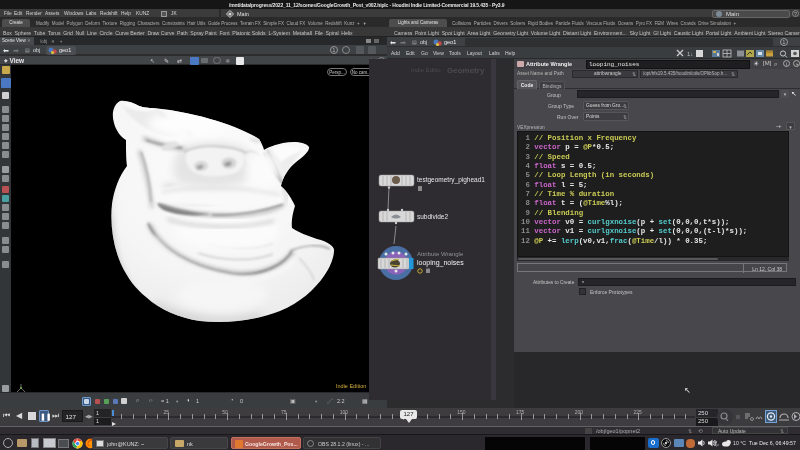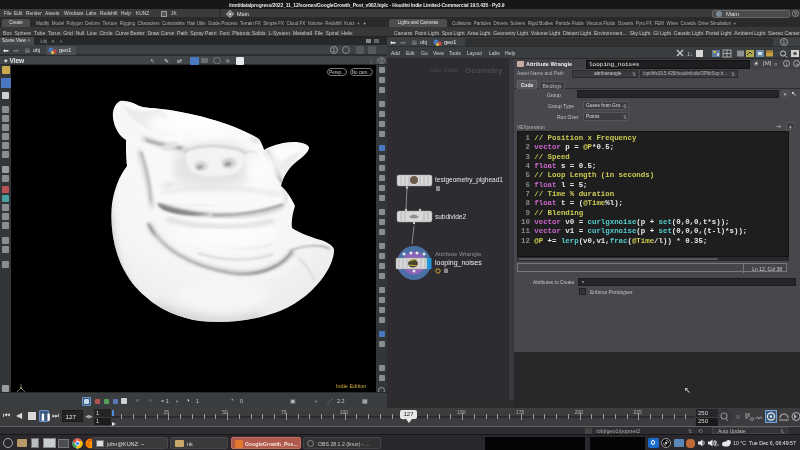--- a/index.html
+++ b/index.html
@@ -336,21 +336,21 @@
         <rect x="83" y="3" width="4" height="3" fill="#d8e0e8"></rect>
       <rect x="91" y="1.5" width="7" height="6" fill="#c8a040"></rect>
         <path d="M91,3 h7" stroke="#8a6a20" stroke-width="1"></path>
       <circle cx="108" cy="4.5" r="2.6" fill="none" stroke="#c8c8c8" stroke-width="1"></circle>
         <path d="M110,6.5 l2,2" stroke="#c8c8c8" stroke-width="1"></path>
       <rect x="116" y="1" width="8" height="7" fill="#d0d0d0"></rect>
         <circle cx="120" cy="4.5" r="1.8" fill="#555"></circle>
     </svg>
   </div>
 
-  <div class="abs" style="left:387px;top:59px;width:127px;height:341px;background:#2e2c31;overflow:hidden;">
+  <div class="abs" style="left:369px;top:59px;width:127px;height:341px;background:#2e2c31;overflow:hidden;">
     <div class="abs" style="left:42px;top:8px;font-size:6px;color:#4c4a50;">Indie Editio</div>
     <div class="abs" style="left:78px;top:7px;font-size:8px;font-weight:bold;color:#4c4a50;">Geometry</div>
     <svg class="abs" width="127" height="341" style="left:0;top:0;">
 
       <path d="M 20,128 L 19,151 M 27,167 L 25,185" stroke="#8a8a8a" stroke-width="1" fill="none"></path>
 
       <g>
         <rect x="10" y="116" width="35" height="11" rx="2" fill="#d8d8d8" stroke="#9a9a9a" stroke-width="0.5"></rect>
         <path d="M14,117 v9 M18,117 v9 M22,117 v9 M33,117 v9 M37,117 v9 M41,117 v9" stroke="#b5b5b5" stroke-width="1"></path>
         <circle cx="27" cy="121" r="4" fill="#6b5b4b"></circle>

